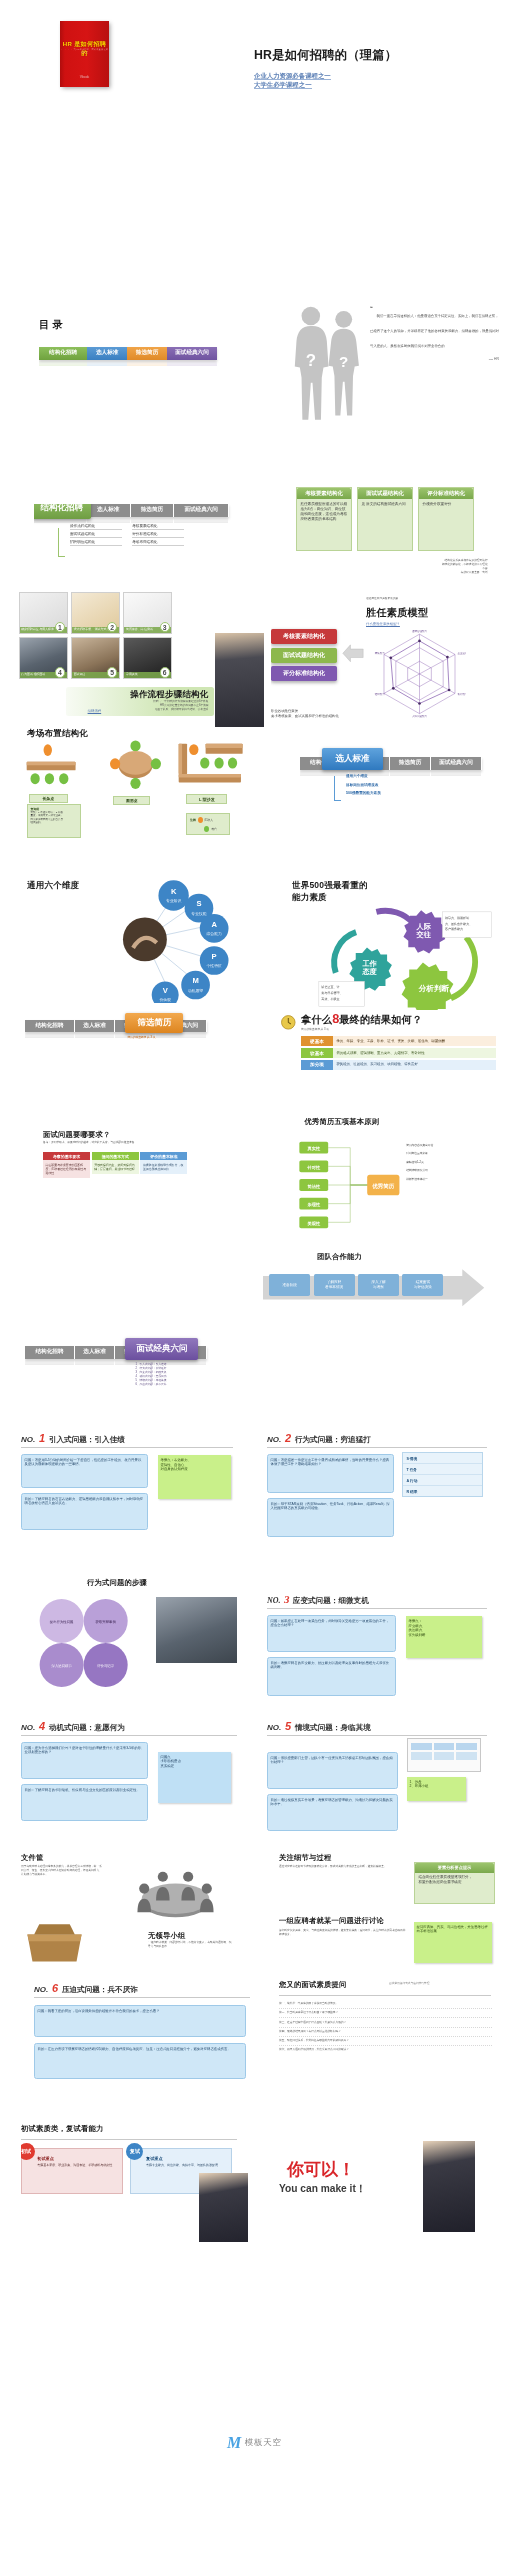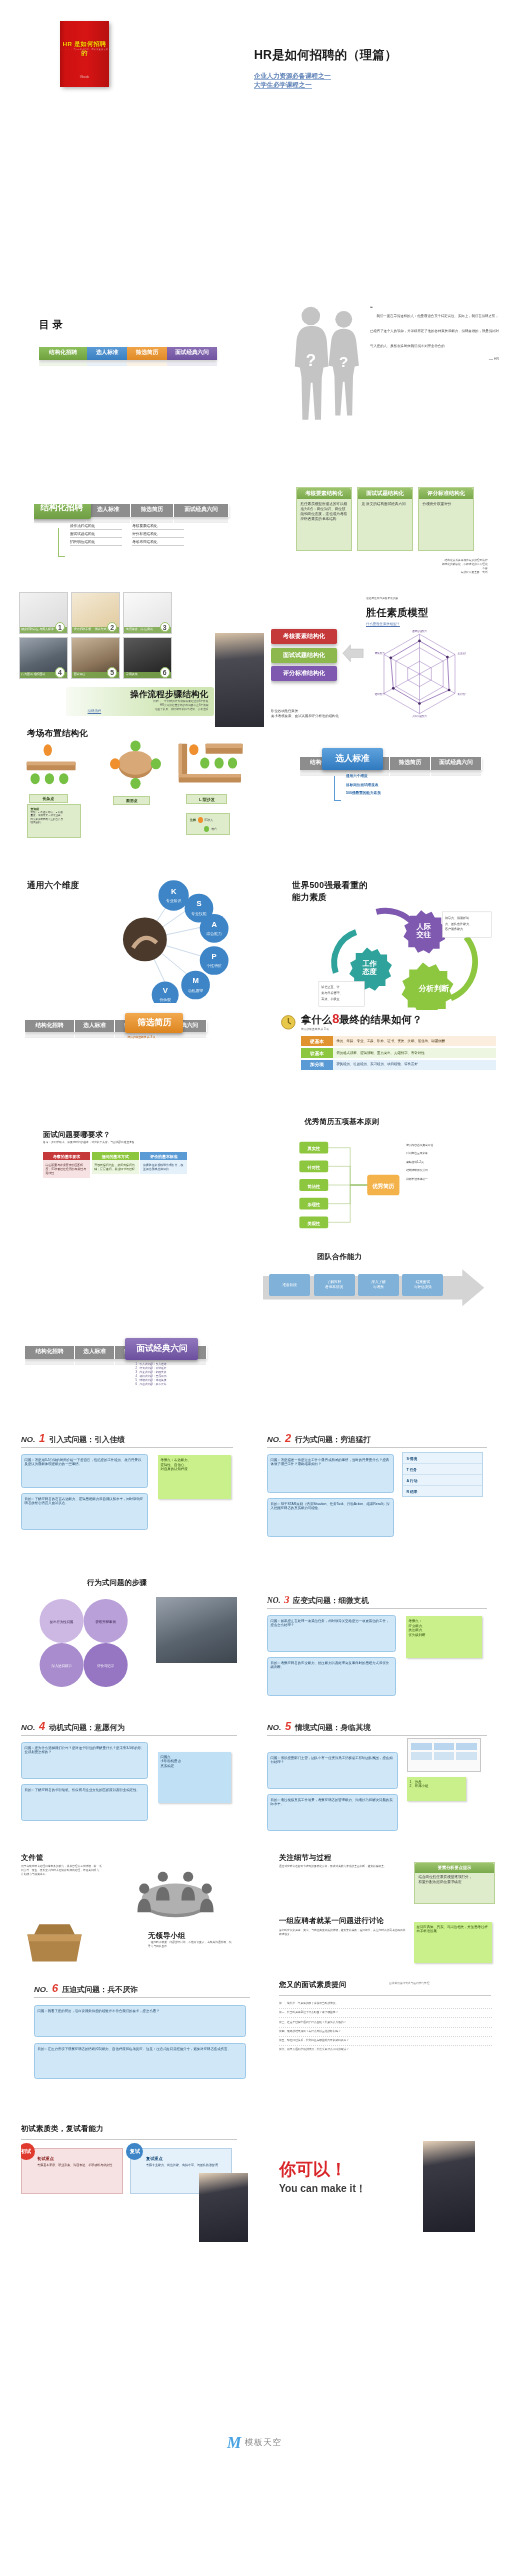--- a/index.html
+++ b/index.html
@@ -798,21 +798,21 @@
         <div style="background:#e4f0fa;border:0.8px solid #b6d1e8;padding:6.8px 5.1px 5.1px 15.2px;min-height:46px;">
           <div style="font-size:4.2px;font-weight:bold;color:#1d4f7c;">复试重点</div>
           <div style="font-size:3px;line-height:4.6px;color:#1d3c5c;margin-top:2.5px;">考察专业能力、岗位技能、实操水平、与团队的适配度</div>
         </div>
       </div>
     </div>
     <div class="ph ph-suit" style="position:absolute;left:178px;top:49px;width:49px;height:78px;"></div>
   </div>
 
   <div class="slide" style="left:279px;top:2141px;width:224px;height:118px;">
-    <div style="position:absolute;left:0;top:17px;font-size:17px;font-weight:bold;color:#d9262a;">你可以！</div>
+    <div style="position:absolute;left:8px;top:17px;font-size:17px;font-weight:bold;color:#d9262a;">你可以！</div>
     <div style="position:absolute;left:0;top:41px;font-size:10.2px;font-weight:bold;color:#3a3a3a;">You can make it！</div>
     <div class="ph ph-suit" style="position:absolute;left:144px;top:0;width:52px;height:91px;"></div>
   </div>
 
   <div class="footer-logo">
     <span class="lg">
       <span class="m">M</span>
       <span class="tx">模板天空</span>
     </span>
   </div>

